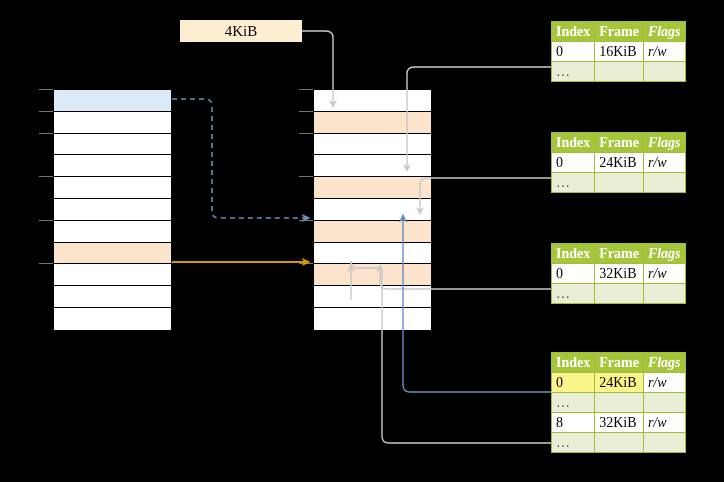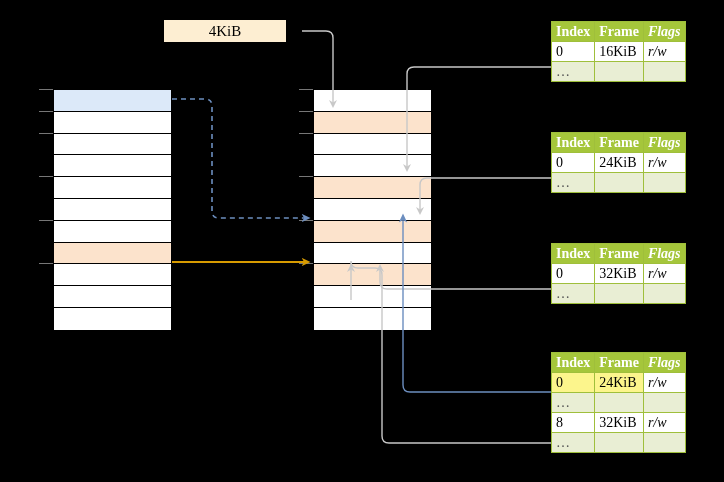--- a/index.html
+++ b/index.html
@@ -49,21 +49,21 @@
   .col-frame{width:62px;}
   .col-flags{width:54px;font-style:italic;}
 
   svg.wires{position:absolute;left:0;top:0;width:724px;height:482px;pointer-events:none;}
 </style>
 </head>
 <body>
 
 <div class="stage">
 
-  <div class="sizebox" style="left:164px;top:20px;width:122px;height:22px;">4KiB</div>
+  <div class="sizebox" style="left:180px;top:20px;width:122px;height:22px;">4KiB</div>
 
   <div class="memtable" id="left-block" style="left:53px;top:89px;width:119px;height:240px;">
       <div class="memrow fill-blue"></div>
       <div class="memrow fill-white"></div>
       <div class="memrow fill-white"></div>
       <div class="memrow fill-white"></div>
       <div class="memrow fill-white"></div>
       <div class="memrow fill-white"></div>
       <div class="memrow fill-white"></div>
       <div class="memrow fill-orange"></div>

